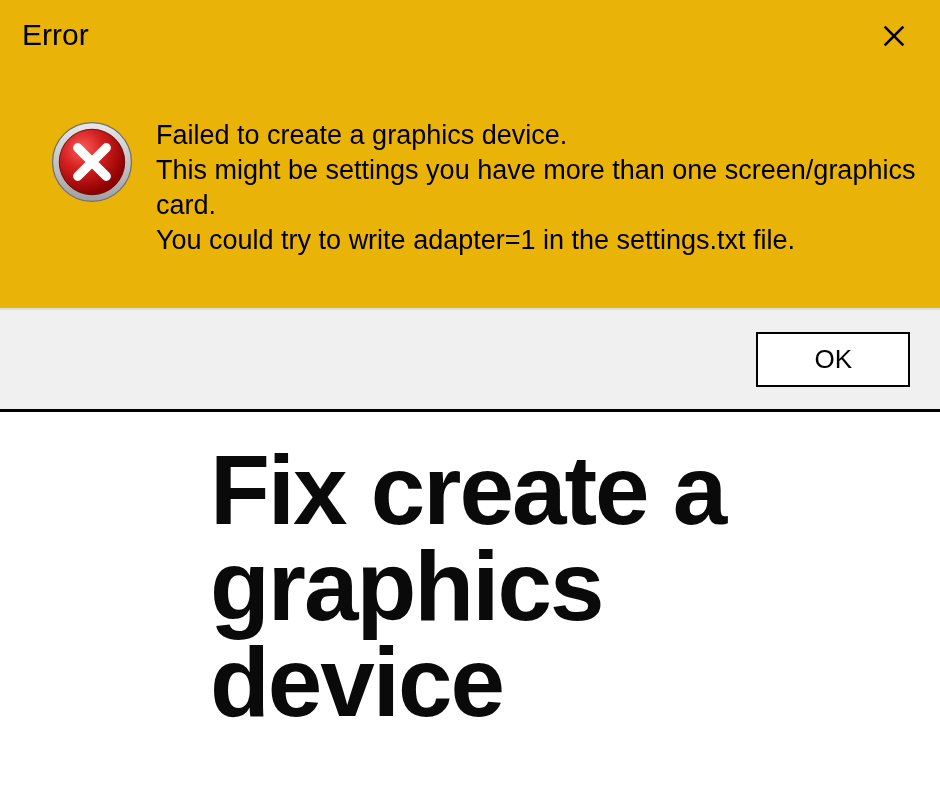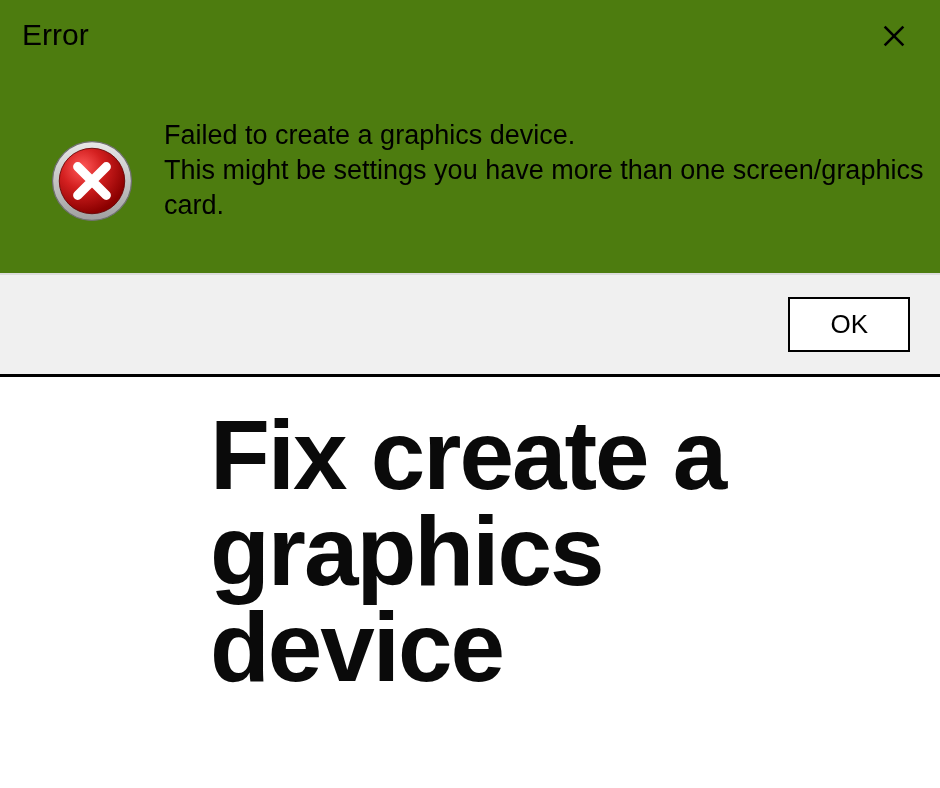--- a/index.html
+++ b/index.html
@@ -8,21 +8,21 @@
       box-sizing: border-box;
     }
     body {
       width: 940px;
       height: 788px;
       background: #ffffff;
       font-family: "Segoe UI", Tahoma, Geneva, Verdana, sans-serif;
       overflow: hidden;
     }
     .dialog {
-      background: #4d7c0f;
+      background: #eab308;
       border-bottom: 3px solid #000000;
     }
     .titlebar {
       display: flex;
       justify-content: space-between;
       align-items: flex-start;
       padding: 18px 28px 10px 22px;
     }
     .titlebar-title {
       font-size: 30px;
@@ -33,22 +33,22 @@
       cursor: pointer;
       padding: 4px;
     }
     .close-btn svg {
       width: 28px;
       height: 28px;
     }
     .body-area {
       display: flex;
       padding: 50px 16px 50px 50px;
-      gap: 30px;
-      align-items: flex-end;
+      gap: 22px;
+      align-items: flex-start;
     }
     .error-icon {
       flex-shrink: 0;
       width: 84px;
       height: 84px;
       margin-top: 2px;
     }
     .error-icon svg {
       width: 100%;
       height: 100%;
@@ -62,21 +62,21 @@
     .button-bar {
       background: #f0f0f0;
       border-top: 2px solid #dcdcdc;
       padding: 22px 30px;
       display: flex;
       justify-content: flex-end;
     }
     .ok-btn {
       background: #ffffff;
       border: 2px solid #000000;
-      padding: 10px 40px;
+      padding: 10px 56px;
       font-size: 26px;
       font-family: inherit;
       cursor: pointer;
       color: #000000;
     }
     .headline-area {
       padding: 30px 30px 30px 210px;
     }
     .headline {
       font-size: 98px;
@@ -118,20 +118,21 @@
           </linearGradient>
         </defs>
         <circle cx="50" cy="50" r="47" fill="url(#ringgrad)" stroke="#707070" stroke-width="1.5"></circle>
         <circle cx="50" cy="50" r="39" fill="url(#redgrad)" stroke="#600000" stroke-width="1"></circle>
         <path d="M 33 33 L 67 67 M 67 33 L 33 67" stroke="#ffffff" stroke-width="11" stroke-linecap="round"></path>
       </svg>
     </div>
     <div class="message">
       <div>Failed to create a graphics device.</div>
       <div>This might be settings you have more than one screen/graphics card.</div>
+      <div>You could try to write adapter=1 in the settings.txt file.</div>
     </div>
   </div>
 
   <div class="button-bar">
     <button class="ok-btn">OK</button>
   </div>
 </div>
 
 <div class="headline-area">
   <div class="headline">Fix create a graphics device</div>

